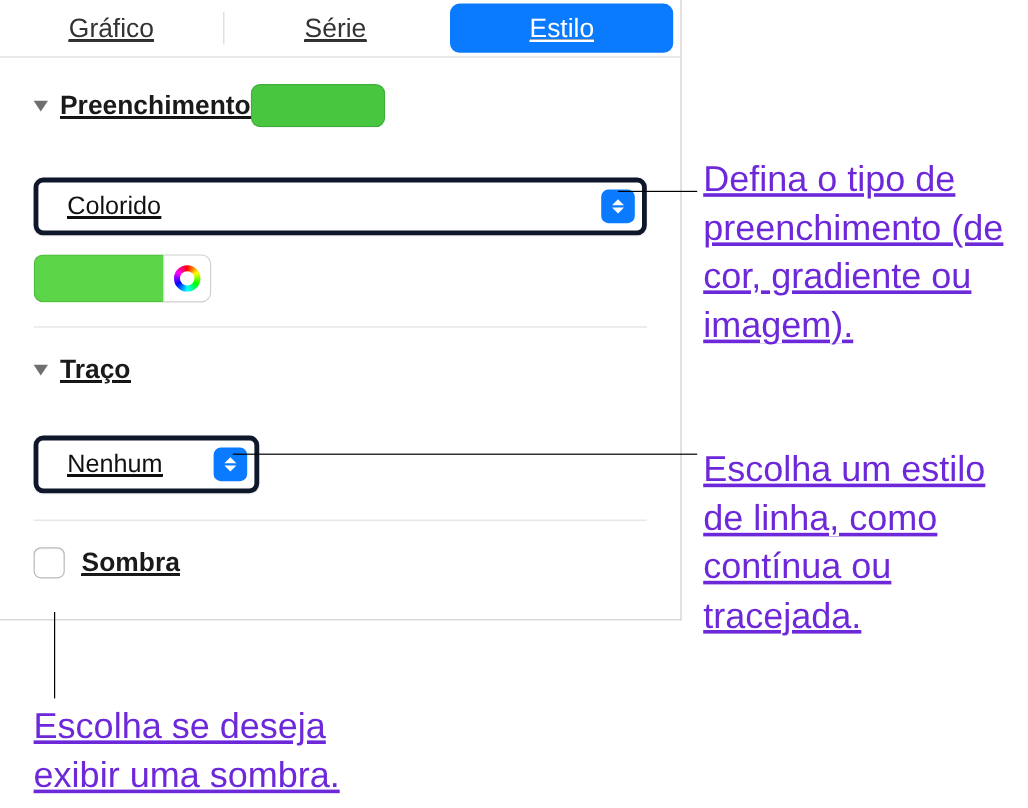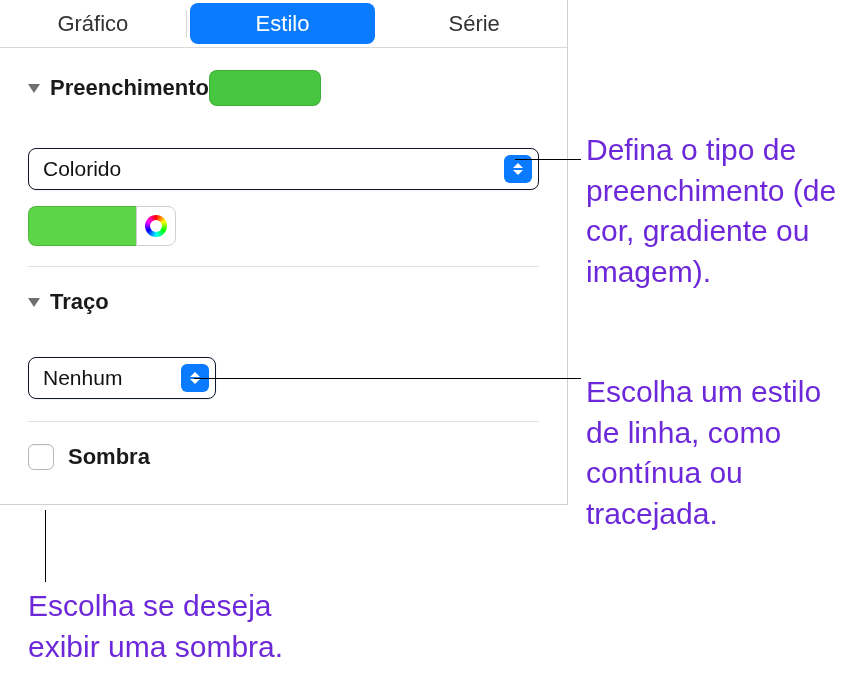--- a/index.html
+++ b/index.html
@@ -1,18 +1,19 @@
 <!DOCTYPE html>
 <html><head>
   <meta charset="utf-8">
   <style>
     * {
       box-sizing: border-box;
       margin: 0;
       padding: 0;
+      text-decoration: underline;
     }
     body {
       font-family: -apple-system, "Helvetica Neue", Helvetica, Arial, sans-serif;
       background: #ffffff;
       width: 857px;
       height: 673px;
       position: relative;
       color: #000;
     }
     .panel {
@@ -84,23 +85,23 @@
       background: #48c640;
       border: 1px solid rgba(0,0,0,0.12);
     }
     .popup-row {
       margin-bottom: 16px;
     }
     .popup {
       display: flex;
       align-items: center;
       justify-content: space-between;
-      border: 1px solid #0f172a;
+      border: 4px solid #0f172a;
       border-radius: 8px;
-      padding: 6px 6px 6px 14px;
+      padding: 6px 6px 6px 24px;
       background: #ffffff;
       box-shadow: 0 0 0 0.5px rgba(0,0,0,0.03), 0 1px 1px rgba(0,0,0,0.04);
       cursor: default;
       position: relative;
       margin-top: 42px;
     }
     .popup-full { width: 100%; }
     .popup-small { width: 188px; }
     .popup-value {
       font-size: 21px;
@@ -216,25 +217,25 @@
 </head>
 <body>
 
 <div class="panel">
 
   <div class="tabbar">
     <div class="tab">
       <span>Gráfico</span>
     </div>
     <div class="tab-divider"></div>
+    <div class="tab">
+      <span>Série</span>
+    </div>
     <div class="tab active">
       <span>Estilo</span>
-    </div>
-    <div class="tab">
-      <span>Série</span>
     </div>
   </div>
 
   <div class="panel-body">
 
     <div class="row-header">
       <div class="row-header-left">
         <div class="disclosure"></div>
         <div class="section-title">Preenchimento</div>
       </div>

